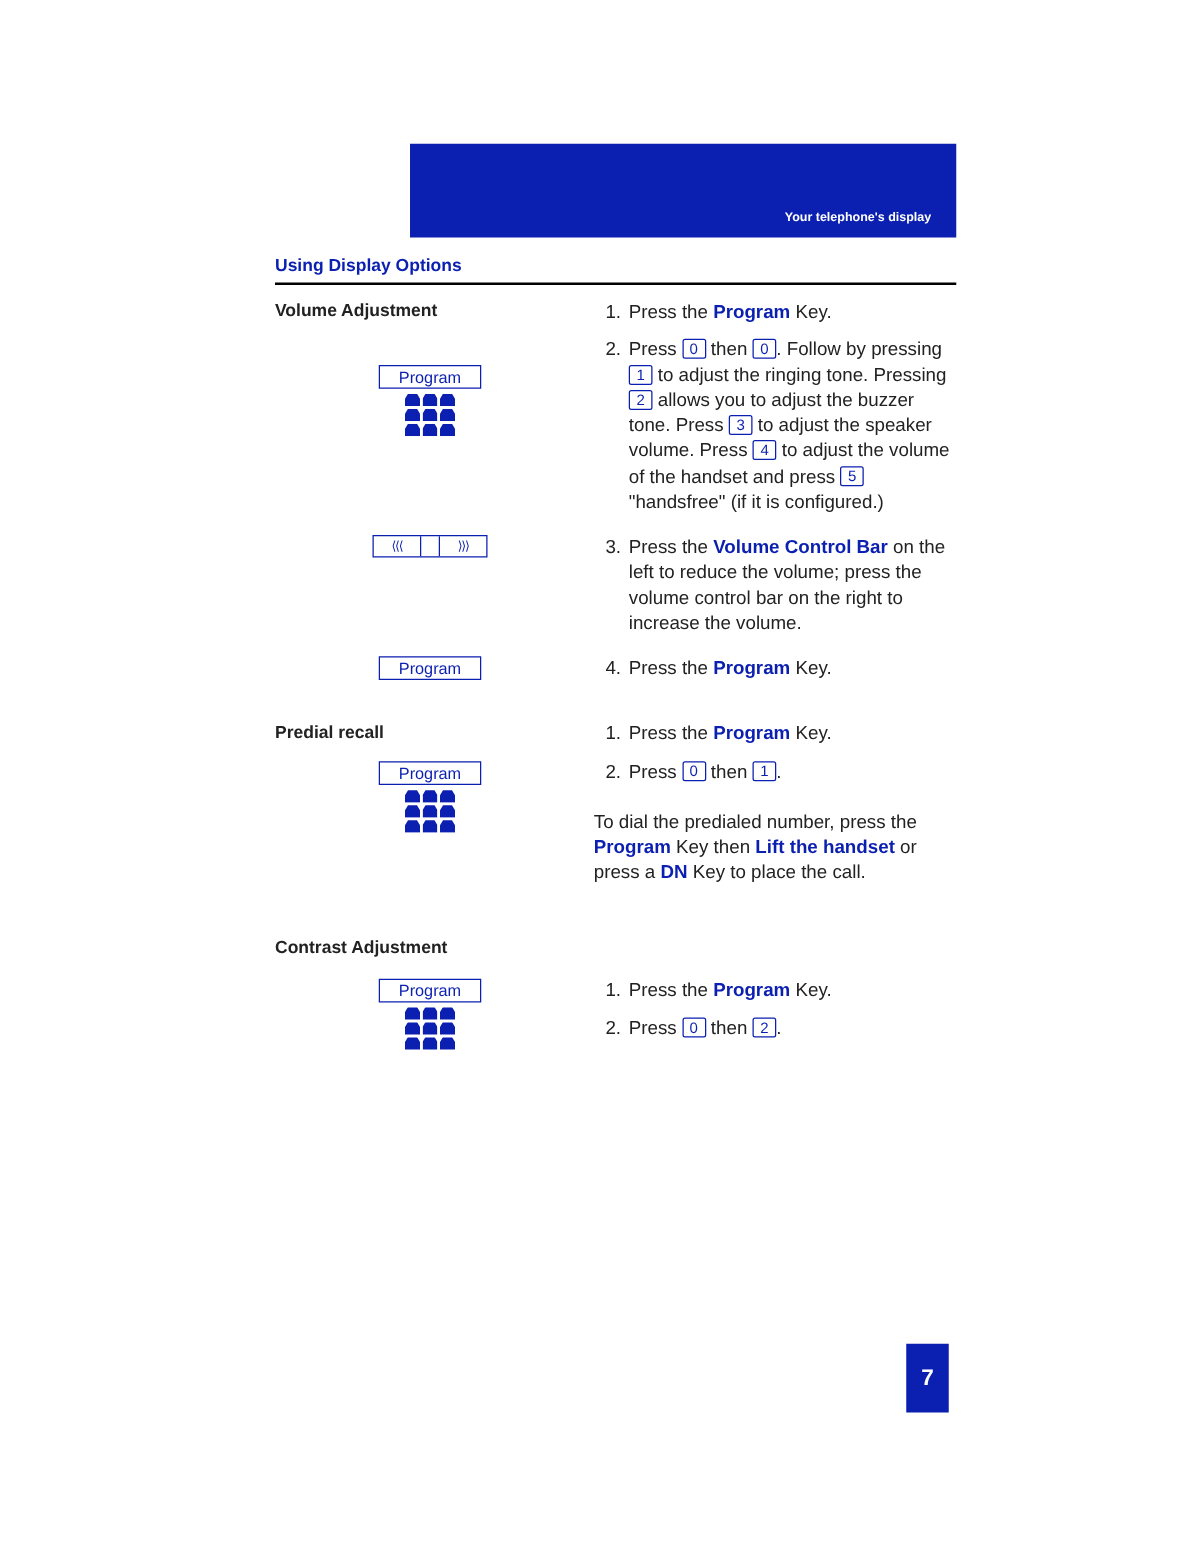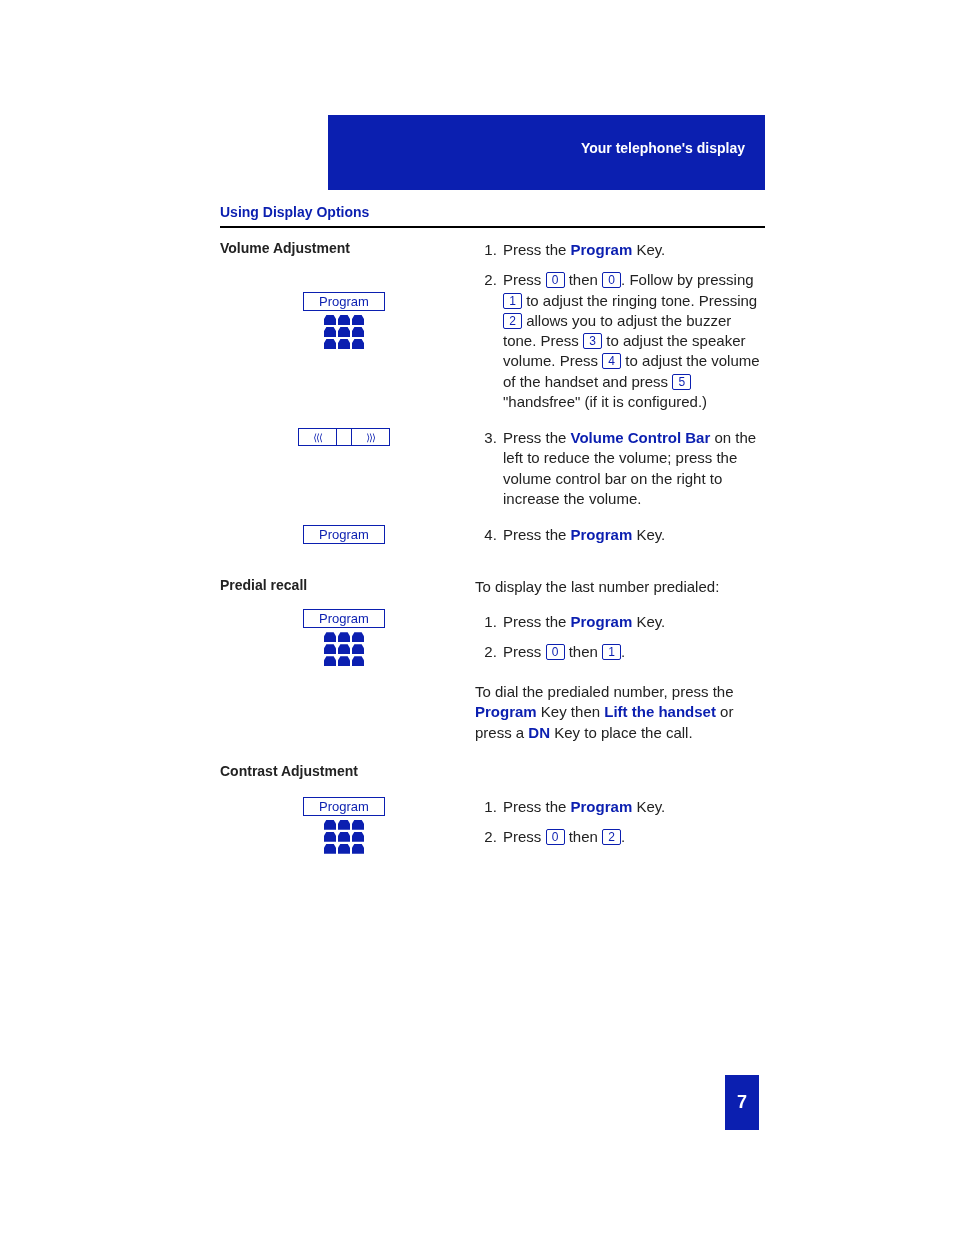--- a/index.html
+++ b/index.html
@@ -21,26 +21,26 @@
   }
   .header-band {
     position: absolute;
     top: 115px;
     left: 328px;
     width: 437px;
     height: 75px;
     background: var(--blue);
     color: #fff;
     display: flex;
-    align-items: center;
+    align-items: flex-end;
     justify-content: flex-end;
     padding: 0 20px 10px 0;
     box-sizing: border-box;
     font-weight: bold;
-    font-size: 14px;
+    font-size: 10px;
   }
   .content {
     position: absolute;
     top: 204px;
     left: 220px;
     width: 545px;
   }
   h2.section-title {
     color: var(--blue);
     font-size: 14px;
@@ -246,36 +246,35 @@
             <div class="dot"></div>
           <div class="dot"></div>
             <div class="dot"></div>
             <div class="dot"></div>
           <div class="dot"></div>
             <div class="dot"></div>
             <div class="dot"></div>
         </div>
       </div>
       <div class="col-right">
-        <div style="margin-bottom:14px">To display the last number predialed:</div>
         <ol class="steps">
           <li>
             <span>Press the </span><span class="bold-blue">Program</span><span> Key.</span>
           </li>
           <li>
             <span>Press </span><span class="keycap">0</span><span> then </span><span class="keycap">1</span><span>.</span>
           </li>
         </ol>
         <div style="margin-top:20px">
           <span>To dial the predialed number, press the </span><span class="bold-blue">Program</span><span> Key then </span><span class="bold-blue">Lift the handset</span><span> or press a </span><span class="bold-blue">DN</span><span> Key to place the call.</span>
         </div>
       </div>
     </div>
 
-    <div class="row" style="margin-top:20px">
+    <div class="row" style="margin-top:40px">
       <div class="col-left">
         <div class="sub-heading">Contrast Adjustment</div>
       </div>
     </div>
 
     <div class="row" style="margin-top:10px">
       <div class="col-left">
         <div class="program-btn">Program</div>
         <div class="keypad">
           <div class="dot"></div>

